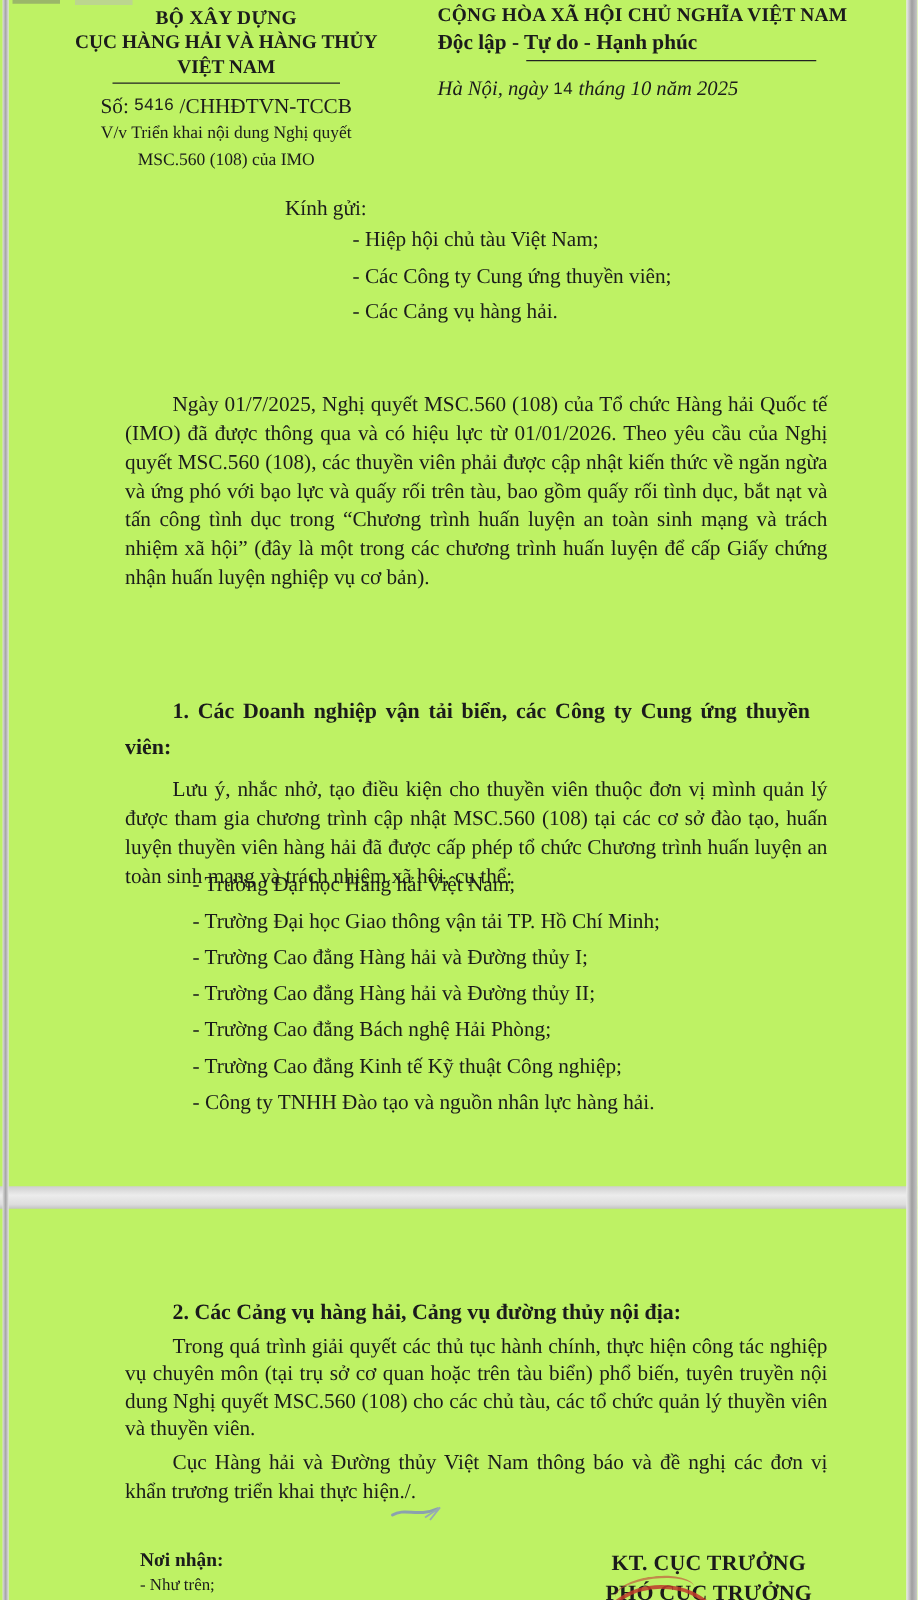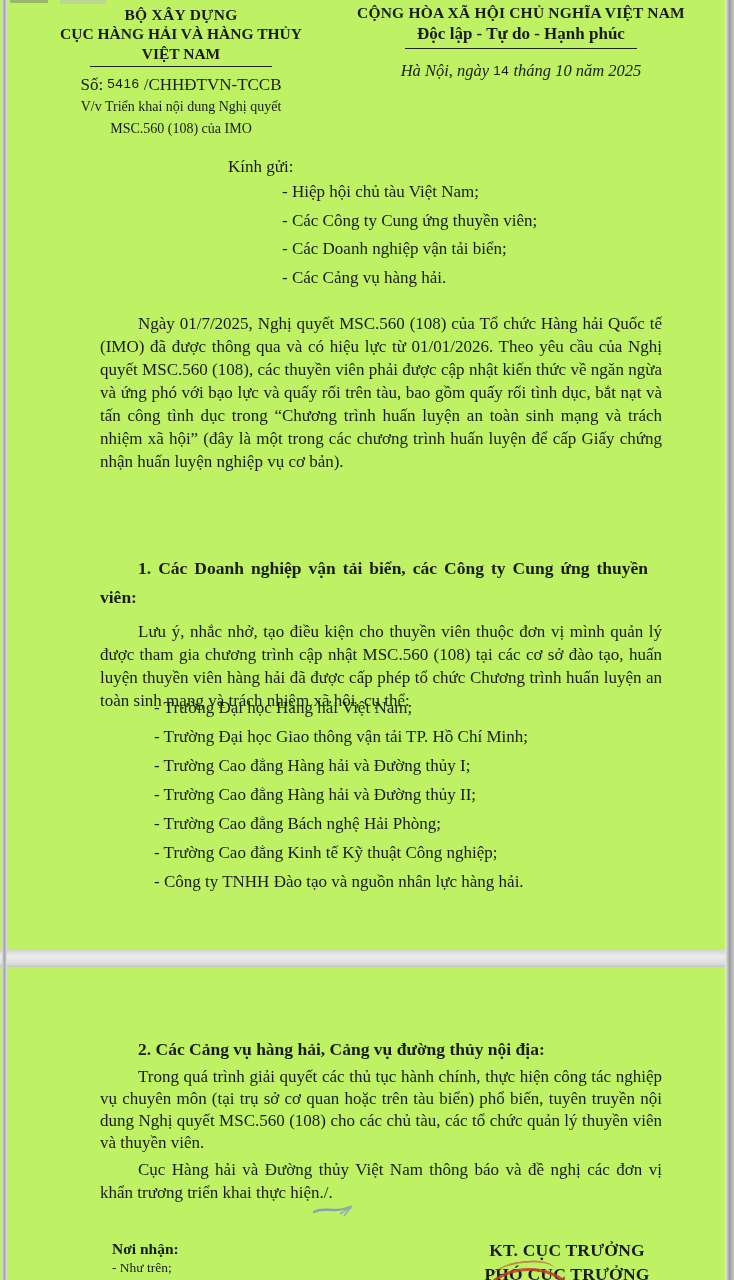--- a/index.html
+++ b/index.html
@@ -14,21 +14,21 @@
                 background:linear-gradient(to right,#dcdcdc,#a6a6a6,#e3e3e3); }
   .edge-right { position:absolute; right:0; top:0; width:9px; height:1280px;
                 background:linear-gradient(to right,#ededed,#9e9e9e,#c9c9c9); }
   .page-gap   { position:absolute; left:0; top:949px; width:734px; height:18px;
                 background:linear-gradient(to bottom,#cfcfcf,#ececec 40%,#dedede 80%,#c4c4c4); }
   .smudge1 { position:absolute; left:10px; top:0; width:38px; height:3px; background:#6f6f6f; opacity:.45; }
   .smudge2 { position:absolute; left:60px; top:0; width:46px; height:4px; background:#b9b9b9; opacity:.5; }
 
   
   .hdr-left  { position:absolute; left:8px;  top:6px; width:346px; text-align:center; }
-  .hdr-right { position:absolute; left:334px; top:4px; width:374px; text-align:center; }
+  .hdr-right { position:absolute; left:350px; top:4px; width:374px; text-align:left; }
   .t-ministry { font-size:15.5px; font-weight:bold; letter-spacing:.3px; }
   .t-agency   { font-size:15.5px; font-weight:bold; line-height:20px; }
   .rule { border-bottom:1.6px solid #222; margin:2px auto 8px auto; }
   .rule-left  { width:182px; }
   .rule-right { width:232px; margin-bottom:4px; }
   .t-so { font-size:17px; margin-top:6px; }
   .typed { font-family:"Liberation Sans","DejaVu Sans",sans-serif; font-size:13.5px; position:relative; top:-2px; letter-spacing:.5px; }
   .t-subject { font-size:14px; line-height:18.5px; margin-top:3px; }
   .t-country { font-size:15.5px; font-weight:bold; letter-spacing:.2px; }
   .t-motto   { font-size:17px;  font-weight:bold; line-height:24px; }
@@ -93,21 +93,20 @@
       <span>Hà Nội, ngày</span>
       <span class="typed">14</span>
       <span>tháng 10 năm 2025</span>
     </div>
   </div>
 
   <div class="kinh-gui">Kính gửi:</div>
   <div class="recipients">
     <div>- Hiệp hội chủ tàu Việt Nam;</div>
     <div>- Các Công ty Cung ứng thuyền viên;</div>
-    <div>- Các Doanh nghiệp vận tải biển;</div>
     <div>- Các Cảng vụ hàng hải.</div>
   </div>
 
   <div class="para para1">Ngày 01/7/2025, Nghị quyết MSC.560 (108) của Tổ chức Hàng hải Quốc tế (IMO) đã được thông qua và có hiệu lực từ 01/01/2026. Theo yêu cầu của Nghị quyết MSC.560 (108), các thuyền viên phải được cập nhật kiến thức về ngăn ngừa và ứng phó với bạo lực và quấy rối trên tàu, bao gồm quấy rối tình dục, bắt nạt và tấn công tình dục trong “Chương trình huấn luyện an toàn sinh mạng và trách nhiệm xã hội” (đây là một trong các chương trình huấn luyện để cấp Giấy chứng nhận huấn luyện nghiệp vụ cơ bản).</div>
   <div class="h1">1. Các Doanh nghiệp vận tải biển, các Công ty Cung ứng thuyền viên:</div>
   <div class="para para3">Lưu ý, nhắc nhở, tạo điều kiện cho thuyền viên thuộc đơn vị mình quản lý được tham gia chương trình cập nhật MSC.560 (108) tại các cơ sở đào tạo, huấn luyện thuyền viên hàng hải đã được cấp phép tổ chức Chương trình huấn luyện an toàn sinh mạng và trách nhiệm xã hội, cụ thể:</div>
   <div class="schools">
     <div>- Trường Đại học Hàng hải Việt Nam;</div>
     <div>- Trường Đại học Giao thông vận tải TP. Hồ Chí Minh;</div>
     <div>- Trường Cao đẳng Hàng hải và Đường thủy I;</div>

